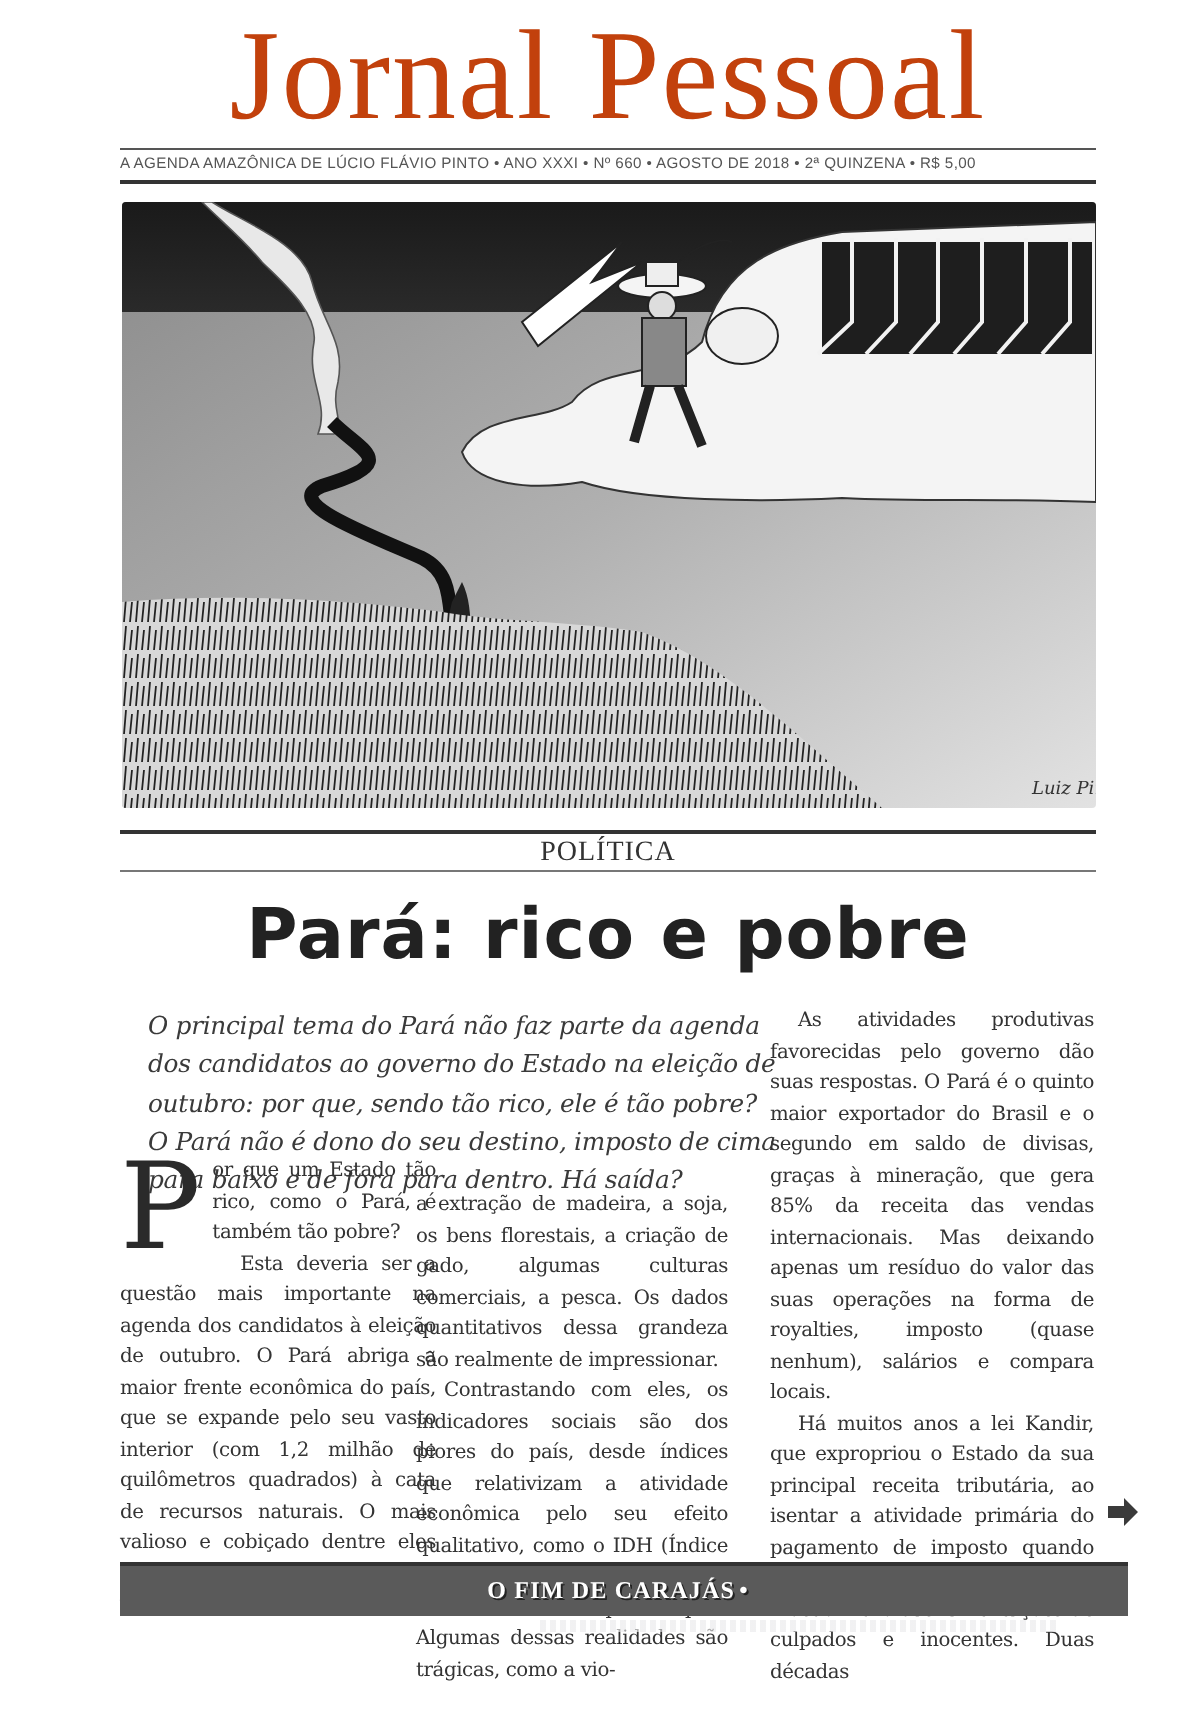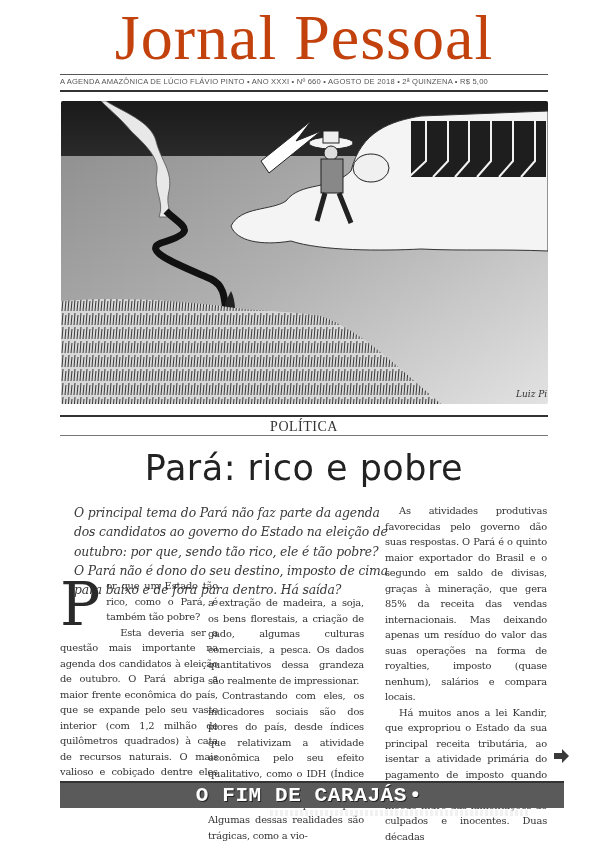--- a/index.html
+++ b/index.html
@@ -27,21 +27,21 @@
   .cartoon { left: 61px; top: 101px; width: 487px; height: 303px; overflow: hidden; border-radius: 2px; }
   .cartoon svg { display: block; }
 
   
   .section-label {
     left: 60px; width: 488px; top: 419px; text-align: center;
     font-family: Liberation Serif, serif; font-size: 14px; color: #333; letter-spacing: 0.5px;
   }
   .headline {
     left: 60px; width: 488px; top: 444px; text-align: center;
-    font-family: "DejaVu Sans", sans-serif; font-weight: normal; font-size: 35px; line-height: 48px;
+    font-family: "DejaVu Sans", sans-serif; font-weight: bold; font-size: 35px; line-height: 48px;
     color: #222; letter-spacing: 0.5px;
   }
   .lede {
     left: 60px; width: 316px; top: 503px;
     font-family: "DejaVu Serif", serif; font-style: italic; font-size: 12.4px; line-height: 19.3px;
     color: #3a3a3a; letter-spacing: -0.15px; margin-left: 14px;
   }
 
   .col {
     font-family: "DejaVu Serif", serif; font-size: 9.9px; line-height: 15.5px; color: #333;
@@ -56,21 +56,21 @@
   .dropcap {
     float: left; font-family: "DejaVu Serif", serif; font-size: 60px; line-height: 48px;
     margin: 2px 6px 0 0; color: #2a2a2a; height: 52px;
   }
   .continue-arrow { left: 554px; top: 748px; width: 16px; height: 16px; }
 
   .banner {
     left: 60px; width: 504px; top: 781px; height: 25px; background: #5a5a5a;
     border-top: 2px solid #333;
     display: flex; align-items: center; justify-content: center;
-    font-family: Liberation Mono, monospace; font-weight: bold; font-size: 21px; color: #ffffff;
+    font-family: Liberation Serif, serif; font-weight: bold; font-size: 12px; color: #ffffff;
     letter-spacing: 0.6px; white-space: nowrap;
     text-shadow: 1px 1px 0 #222;
   }
   .banner .sep { margin: 0 6px 0 2px; }
   .bleed {
     left: 270px; width: 260px; top: 810px; height: 6px;
     background: repeating-linear-gradient(90deg, #e8e8ea 0 3px, #fff 3px 5px); opacity: 0.6;
   }
 </style>
 </head>

